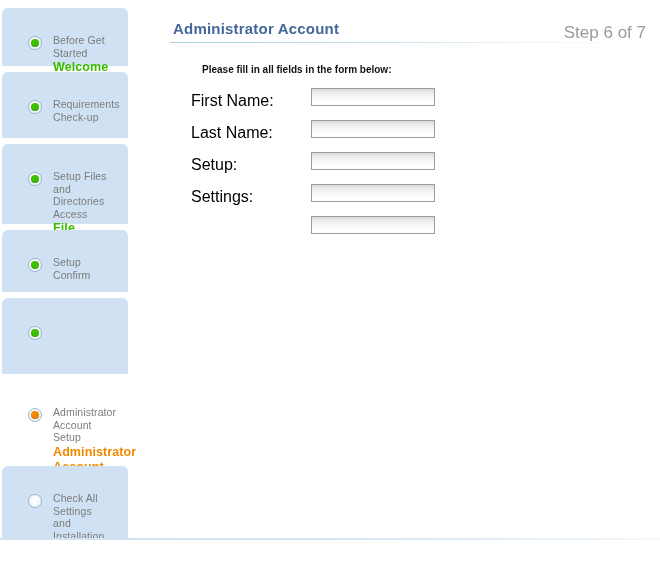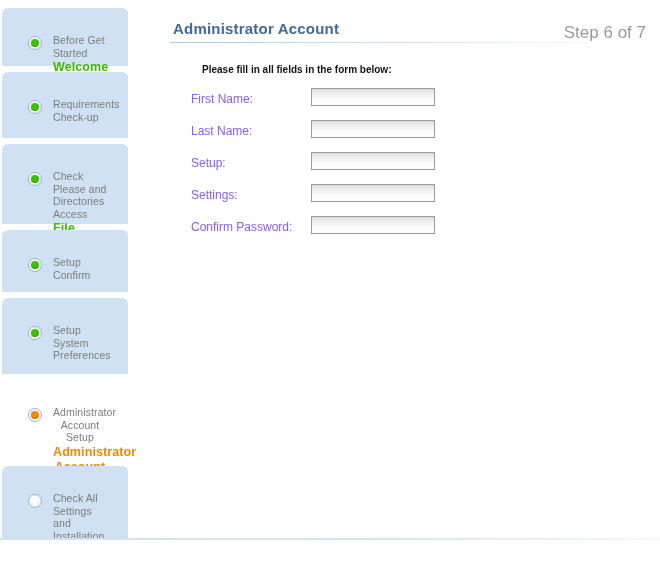--- a/index.html
+++ b/index.html
@@ -34,21 +34,20 @@
     position: absolute;
     left: 2px;
     width: 126px;
     background: #cfe1f2;
     border-radius: 6px 6px 0 0;
     box-sizing: border-box;
     padding: 13px;
   }
   .step-panel.active {
     background: #ffffff;
-    text-align: center;
   }
   .step-inner {
     position: relative;
     padding: 13px 8px 12px 38px;
   }
   .step-radio {
     position: absolute;
     left: 13px;
     top: 15px;
     width: 14px;
@@ -138,22 +137,22 @@
   .form-row {
     position: relative;
     height: 32px;
   }
   .form-label {
     position: absolute;
     left: 33px;
     top: 4px;
     width: 112px;
     text-align: left;
-    font-size: 12px;
-    color: #8b5cf6;
+    font-size: 16px;
+    color: #000000;
   }
   .form-input {
     position: absolute;
     left: 153px;
     top: 0px;
     width: 124px;
     height: 18px;
     box-sizing: border-box;
     border: 1px solid #9c9c9c;
     background: linear-gradient(to bottom, #d8d8d8 0%, #ebebeb 22%, #fbfbfb 62%, #ffffff 100%);
@@ -203,38 +202,37 @@
             <span class="dot"></span>
           </span>
           <div class="step-sub">Requirements Check-up</div>
         </div>
       </div>
       <div class="step-panel" style="top: 140px; height: 80px;">
         <div class="step-inner">
           <span class="step-radio">
             <span class="dot"></span>
           </span>
-          <div class="step-sub">Check Please and Directories Access</div>
+          <div class="step-sub">Setup Files and Directories Access</div>
           <div class="step-title">File System Permissions</div>
         </div>
       </div>
       <div class="step-panel" style="top: 226px; height: 62px;">
         <div class="step-inner">
           <span class="step-radio">
             <span class="dot"></span>
           </span>
           <div class="step-sub">Setup Confirm</div>
         </div>
       </div>
       <div class="step-panel" style="top: 294px; height: 76px;">
         <div class="step-inner">
           <span class="step-radio">
             <span class="dot"></span>
           </span>
-          <div class="step-sub">Setup System Preferences</div>
         </div>
       </div>
       <div class="step-panel active" style="top: 376px; height: 80px;">
         <div class="step-inner">
           <span class="step-radio orange">
             <span class="dot"></span>
           </span>
           <div class="step-sub">Administrator Account Setup</div>
           <div class="step-title orange">Administrator Account</div>
         </div>
@@ -264,21 +262,20 @@
         </div>
         <div class="form-row">
           <label class="form-label">Setup:</label>
           <input class="form-input" type="text" placeholder="" style="">
         </div>
         <div class="form-row">
           <label class="form-label">Settings:</label>
           <input class="form-input" type="password" placeholder="" style="">
         </div>
         <div class="form-row">
-          <label class="form-label">Confirm Password:</label>
           <input class="form-input" type="password" placeholder="" style="">
         </div>
       </div>
   </div>
 
   <div id="footer-rule"></div>
   <div id="footer">
     
     
     

